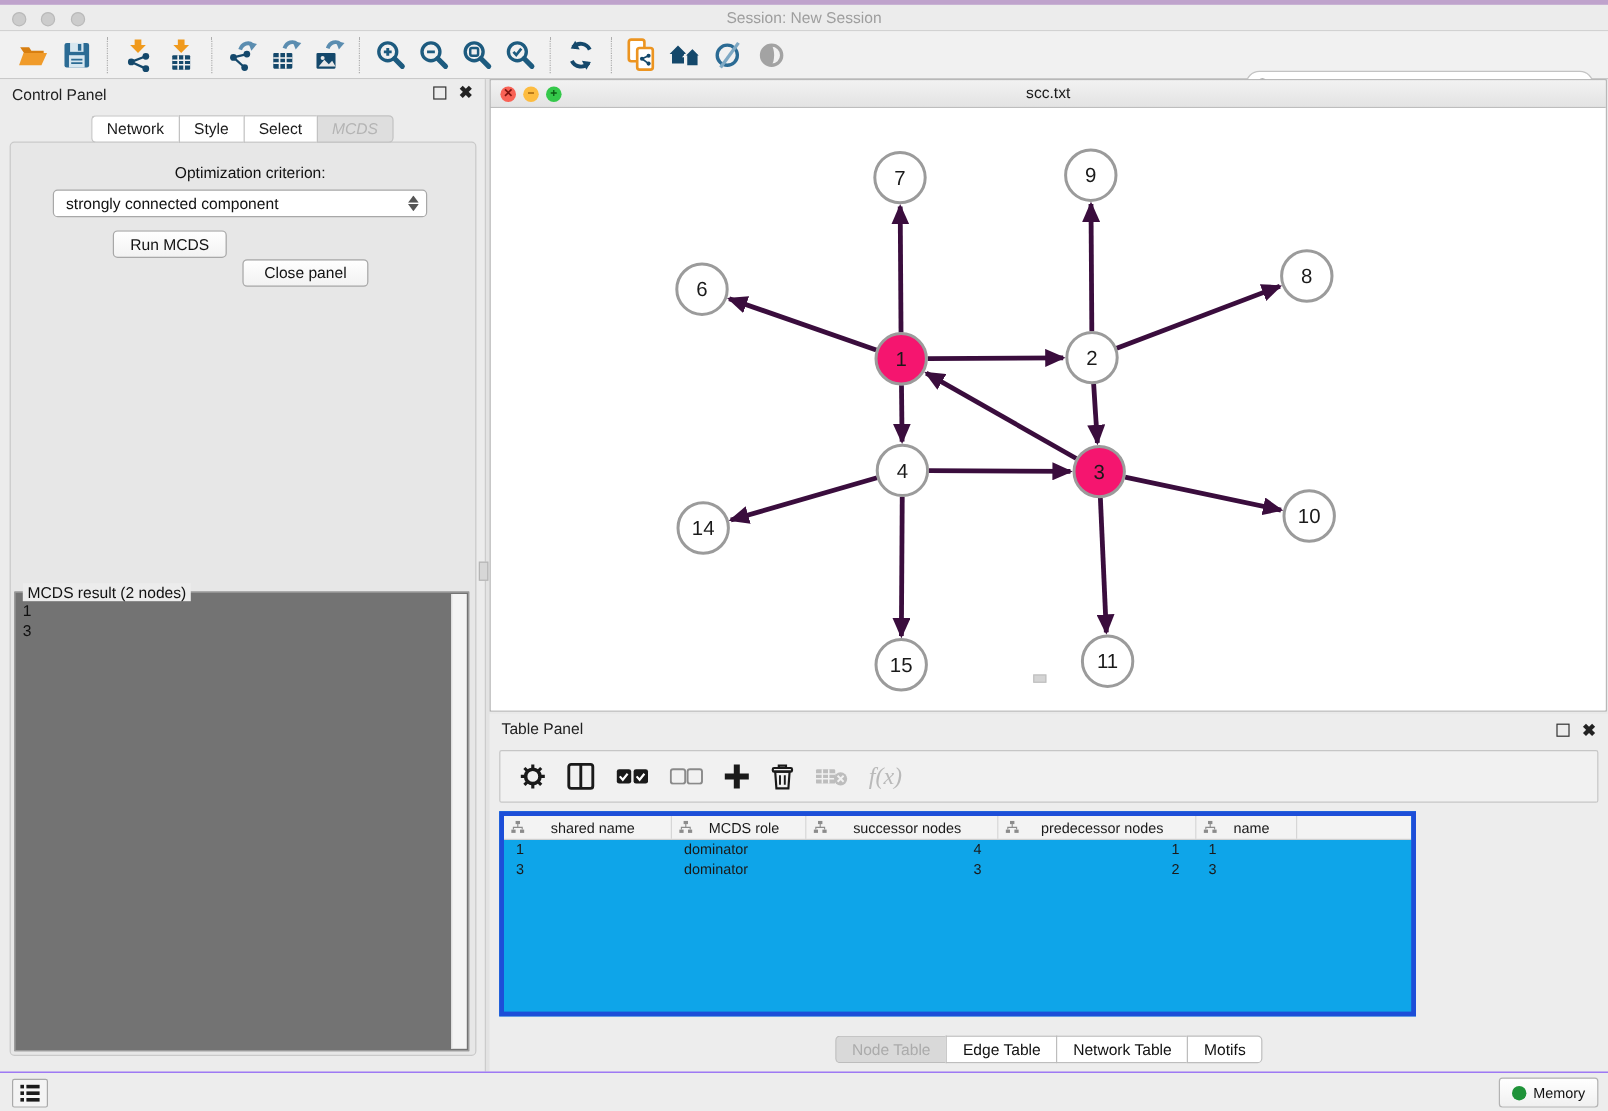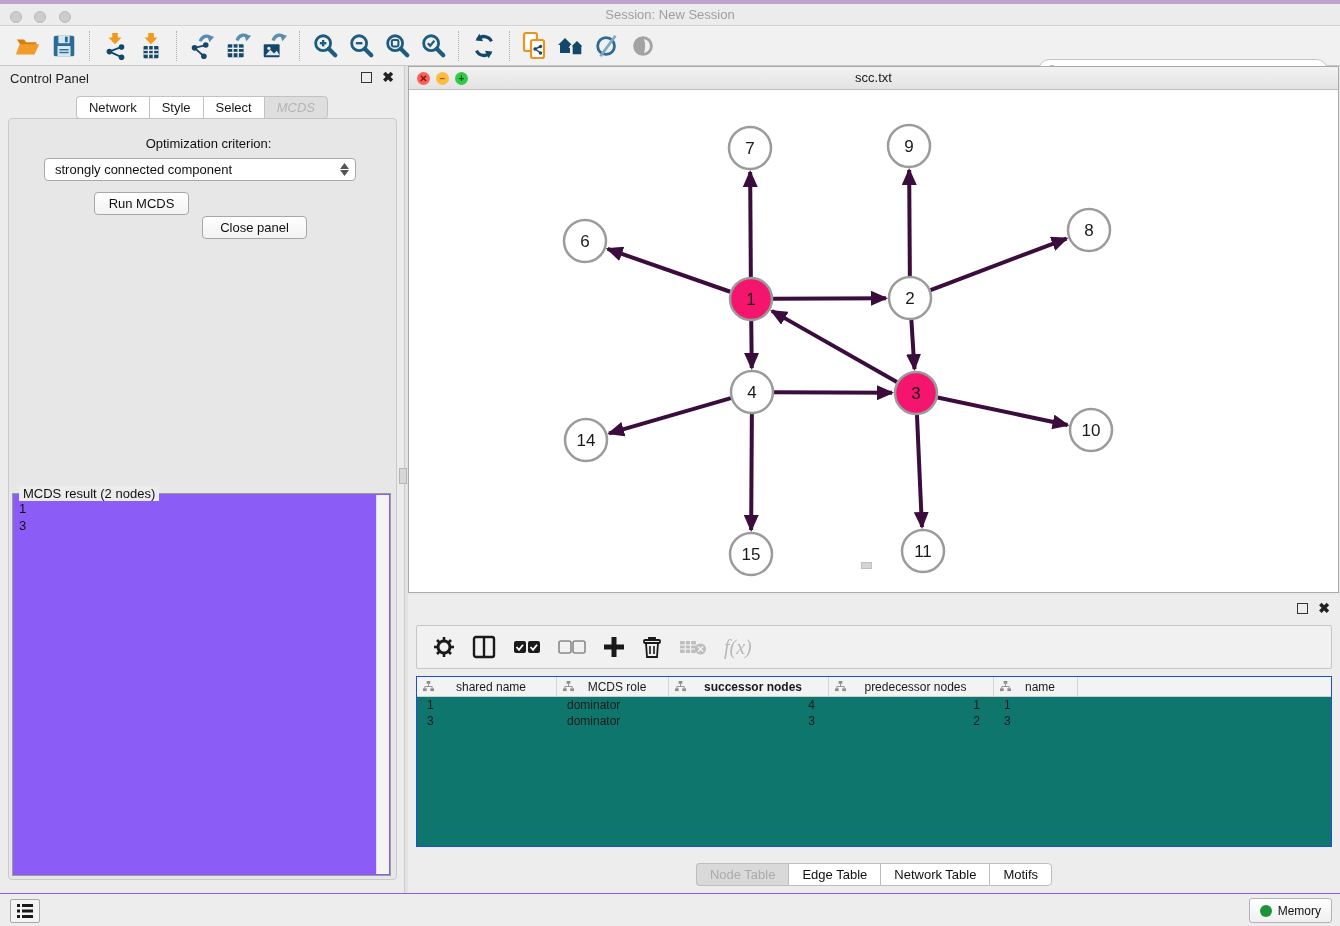--- a/index.html
+++ b/index.html
@@ -34,21 +34,21 @@
   .cp-tab:first-child { border-top-left-radius:4px; border-bottom-left-radius:4px; }
   .cp-tab:last-child { border-right:1px solid #c2c2c2; border-top-right-radius:4px; border-bottom-right-radius:4px; }
   .cp-tab.selected { background:#dedede; color:#b4b4b4;font-style:italic; }
   #cp-body { left:8px; top:52px; width:389px; height:762px; background:#e7e7e7; border:1px solid #c9c9c9; border-radius:4px; }
   #opt-label { left:0; top:70px; width:404px; text-align:center; font-size:13px; color:#111;padding-left:13px; }
   #criterion-select { left:44px; top:92px; width:312px; height:23px; background:#fff; border:1px solid #a8a8a8; border-radius:4px; display:flex; align-items:center; padding-left:10px; font-size:13px; color:#111; }
   #criterion-stepper { position:absolute; right:6px; display:flex; flex-direction:column; gap:1px; }
   .btn { background:linear-gradient(#ffffff,#f2f2f2); border:1px solid #a8a8a8; border-radius:4px; font-size:13px; color:#111; height:23px; display:flex; align-items:center; justify-content:center; }
   #run-btn { left:94px; top:126px; width:95px; }
   #closepanel-btn { left:202px; top:126px; width:105px;margin-top:24px; }
-  #result-box { left:12px; top:427px; width:379px; height:383px; border:1px solid #9b9b9b; background:#8b5cf6; }
+  #result-box { left:12px; top:427px; width:379px; height:383px; border:1px solid #9b9b9b; background:#737373; }
   #result-legend { position:absolute; left:6px; top:-8px; background:#ececec; padding:0 4px; font-size:13px; color:#111; }
   #result-text { position:absolute; left:0; top:2px; width:362px; height:378px; font-size:13px; color:#111; padding:4px 6px; white-space:pre; line-height:17px; }
   #result-scroll { position:absolute; right:1px; top:1px; width:13px; height:379px; background:#f4f4f4; border-left:1px solid #e0e0e0; }
 
   
   #v-divider { left:404px; top:66px; width:4px; height:827px; background:#e3e3e3; border-left:1px solid #cccccc; }
   #v-handle { left:399px; top:468px; width:8px; height:16px; background:#d7d7d7; border:1px solid #b5b5b5; }
 
   
   #net-window { left:408px; top:66px; width:931px; height:527px; background:#fff; border:1px solid #a9a9a9; }
@@ -57,21 +57,21 @@
   #net-lights { position:absolute; left:8px; top:5px; display:flex; }
   #net-title { width:100%; text-align:center; font-size:13px; color:#1a1a1a; line-height:22px; }
   #net-canvas { left:0; top:23px; width:929px; height:502px; background:#fff; overflow:hidden; }
   #net-resize-handle { left:452px; top:495px; width:11px; height:7px; background:#d4d4d4; border:1px solid #c0c0c0; position:absolute; }
 
   
   #table-panel { left:408px; top:595px; width:932px; height:298px; background:#ededed; }
   #tp-toolbar { left:8px; top:30px; width:916px; height:44px; background:#f1f1f1; border:1px solid #c6c6c6; border-radius:2px; display:flex; align-items:center; gap:17px; padding-left:16px; }
   .tp-icon { display:flex; align-items:center; justify-content:center; }
   #fx-label { font-family:"Liberation Serif", serif; font-style:italic; font-size:20px; color:#b9b9b9; }
-  #tp-table { left:8px; top:81px; width:916px; height:171px; background:#0f766e; border:1px solid #1d4ed8; overflow:hidden; }
+  #tp-table { left:8px; top:81px; width:764px; height:171px; background:#0ea5e9; border:4px solid #1d4ed8; overflow:hidden; }
   #tp-head { display:flex; height:20px; background:#f3f3f3; border-bottom:1px solid #cfcfcf; }
   .th { display:flex; align-items:center; border-right:1px solid #d6d6d6; font-size:12px; color:#1a1a1a; padding-left:6px; }
   .th .th-label { flex:1; text-align:center; padding-right:8px; }
   .tr { display:flex; height:16px; font-size:12px; color:#1a1a1a; }
   .td { overflow:hidden; white-space:nowrap; }
   #tp-tabs { left:0; top:268px; width:932px; display:flex; justify-content:center; position:absolute; }
   .tp-tab { font-size:13px; padding:3px 13px; background:#fff; border:1px solid #bdbdbd; border-right:none; color:#111; }
   .tp-tab:first-child { border-top-left-radius:4px; border-bottom-left-radius:4px; }
   .tp-tab:last-child { border-right:1px solid #bdbdbd; border-top-right-radius:4px; border-bottom-right-radius:4px; }
   .tp-tab.selected { background:#d9d9d9; color:#ababab; }
@@ -343,20 +343,21 @@
           <circle cx="342" cy="464" r="21" fill="#ffffff" stroke="#9b9b9b" stroke-width="2.5"></circle>
           <text x="342" y="470" text-anchor="middle" font-size="17" fill="#1a1a1a" font-family="&quot;Liberation Sans&quot;, sans-serif">15</text>
           <circle cx="514" cy="461" r="21" fill="#ffffff" stroke="#9b9b9b" stroke-width="2.5"></circle>
           <text x="514" y="467" text-anchor="middle" font-size="17" fill="#1a1a1a" font-family="&quot;Liberation Sans&quot;, sans-serif">11</text>
         </svg>
     </div>
     <div id="net-resize-handle"></div>
   </div>
 
   <div class="abs" id="table-panel">
+    <div class="panel-title">Table Panel</div>
     <div class="panel-icons" style="top:8px;">
       <span class="float-icon"></span>
       <span class="close-icon">✖</span>
     </div>
     <div class="abs" id="tp-toolbar">
       <span class="tp-icon">
         <svg width="22" height="22" viewBox="0 0 22 22">
             <g stroke="#1a1a1a" stroke-width="2.6">
               <line x1="11" y1="1" x2="11" y2="21"></line>
               <line x1="1" y1="11" x2="21" y2="11"></line>
@@ -437,21 +438,21 @@
                 <rect x="4" y="0" width="4" height="3"></rect>
                 <rect x="0" y="8" width="4" height="3"></rect>
                 <rect x="8" y="8" width="4" height="3"></rect>
               </g>
               <g stroke="#8c8c8c" stroke-width="1">
                 <path d="M6 3v3M2 8V6h8v2" fill="none"></path>
               </g>
             </svg>
             <span class="th-label">MCDS role</span>
           </div>
-          <div class="th" style="width: 160px; font-weight: bold;">
+          <div class="th" style="width: 160px;">
             <svg width="11" height="11" viewBox="0 0 12 12" style="flex:none">
               <g fill="#8c8c8c">
                 <rect x="4" y="0" width="4" height="3"></rect>
                 <rect x="0" y="8" width="4" height="3"></rect>
                 <rect x="8" y="8" width="4" height="3"></rect>
               </g>
               <g stroke="#8c8c8c" stroke-width="1">
                 <path d="M6 3v3M2 8V6h8v2" fill="none"></path>
               </g>
             </svg>

